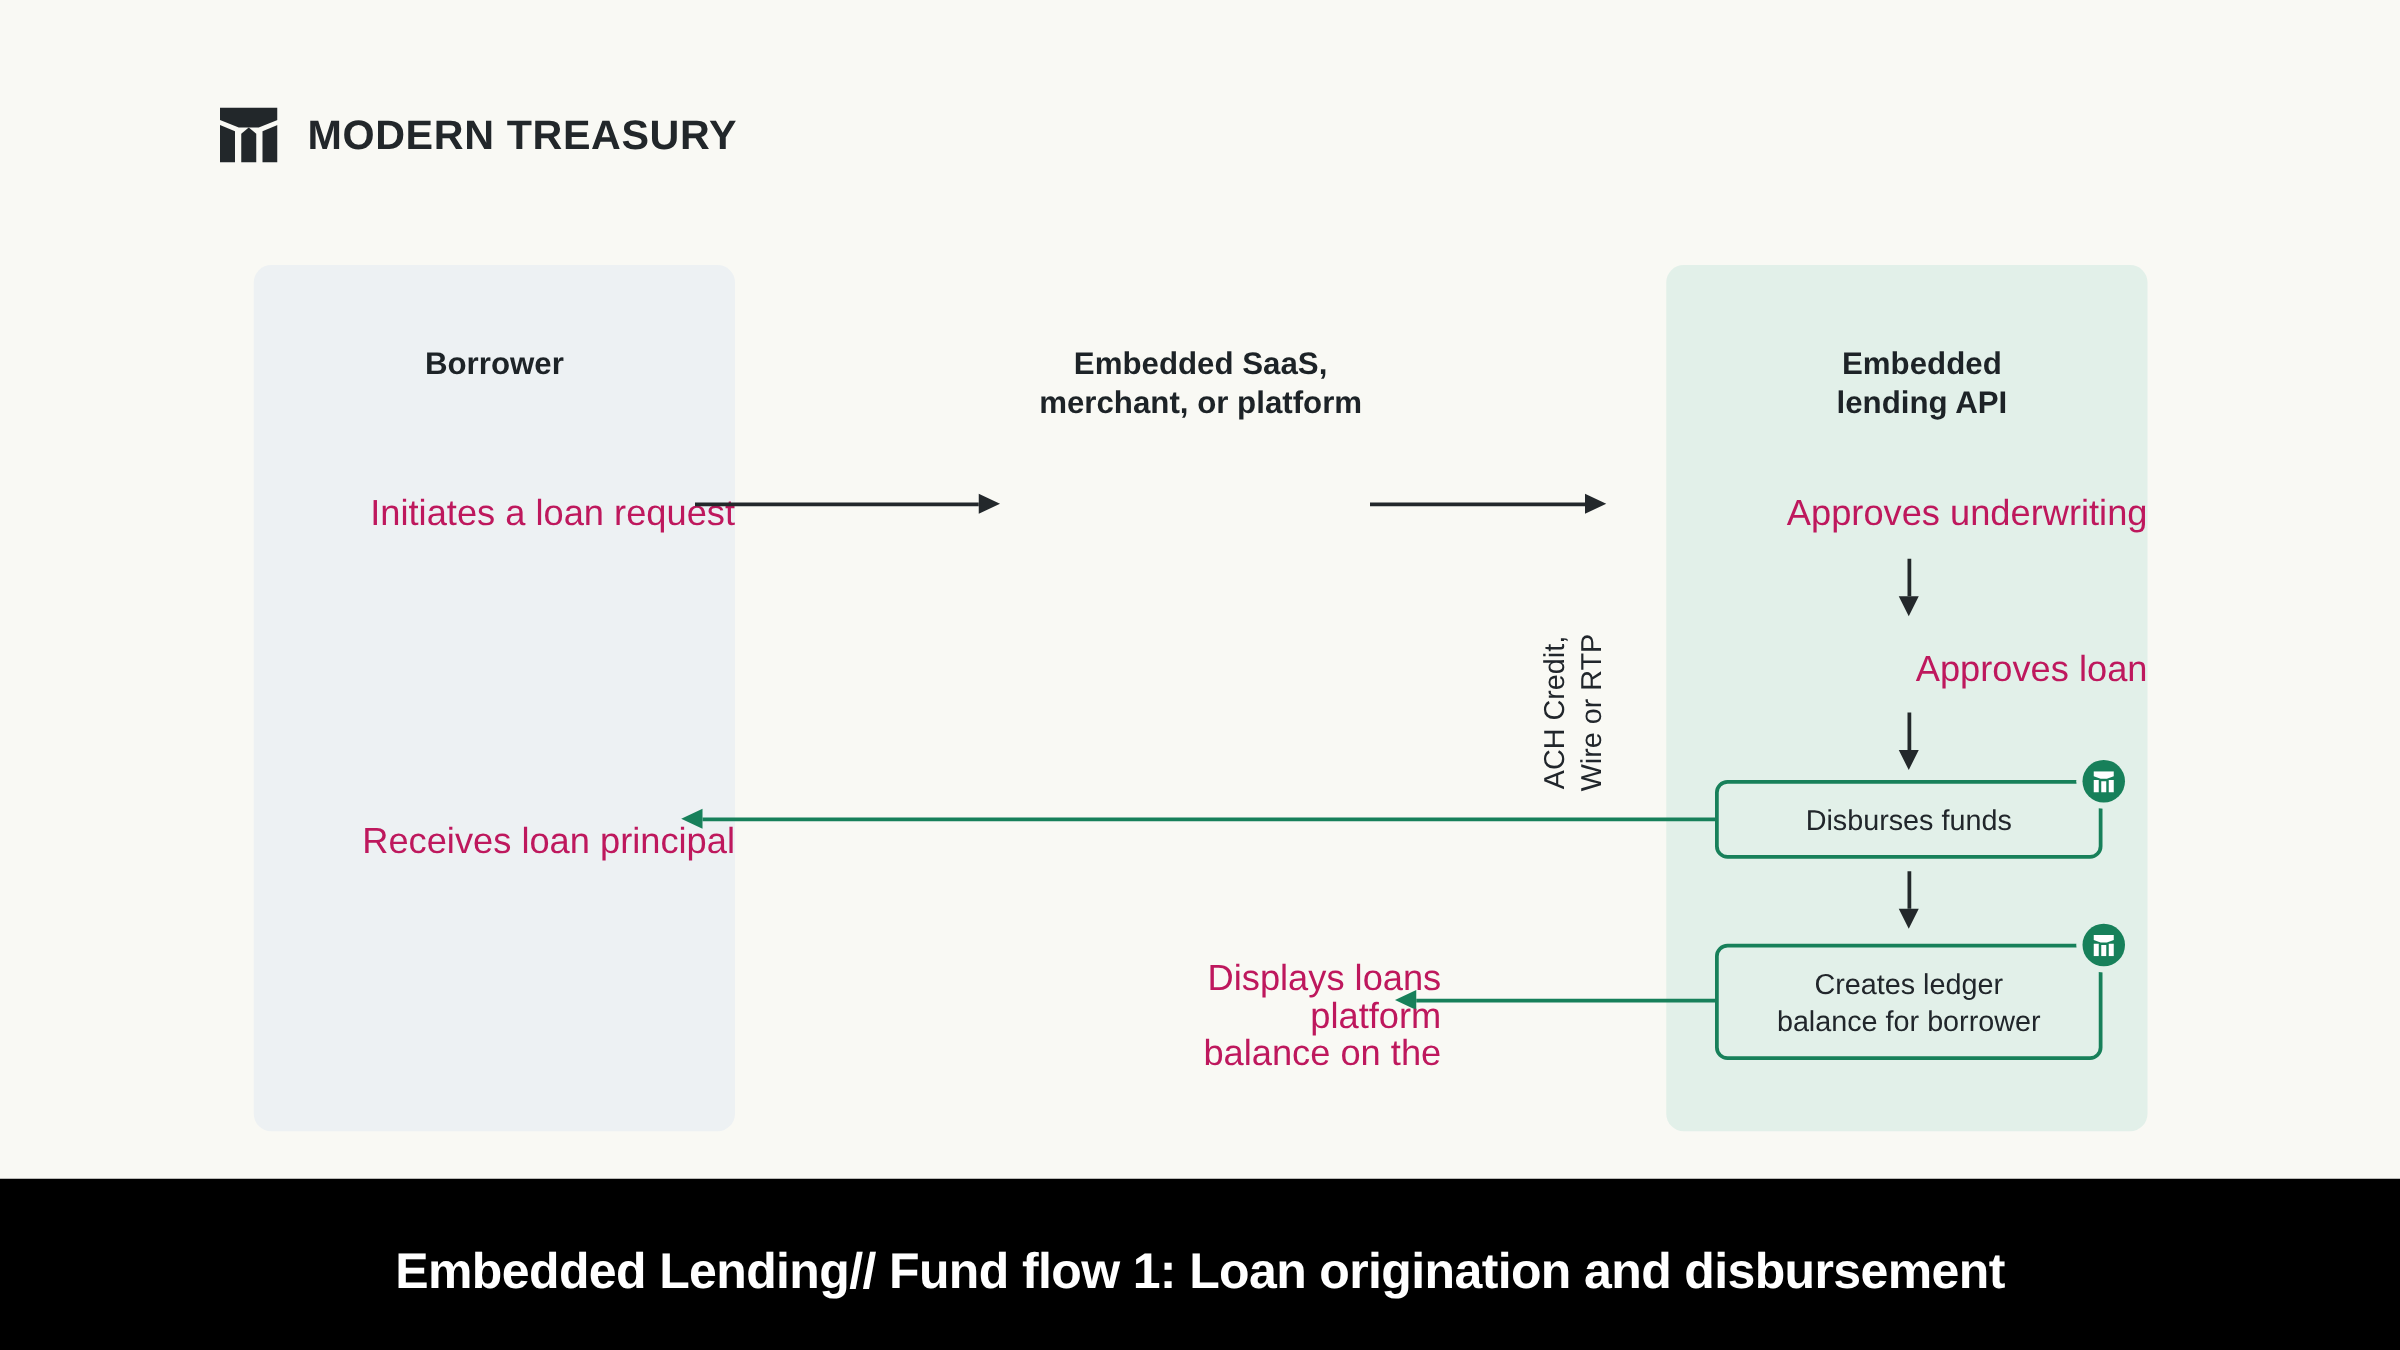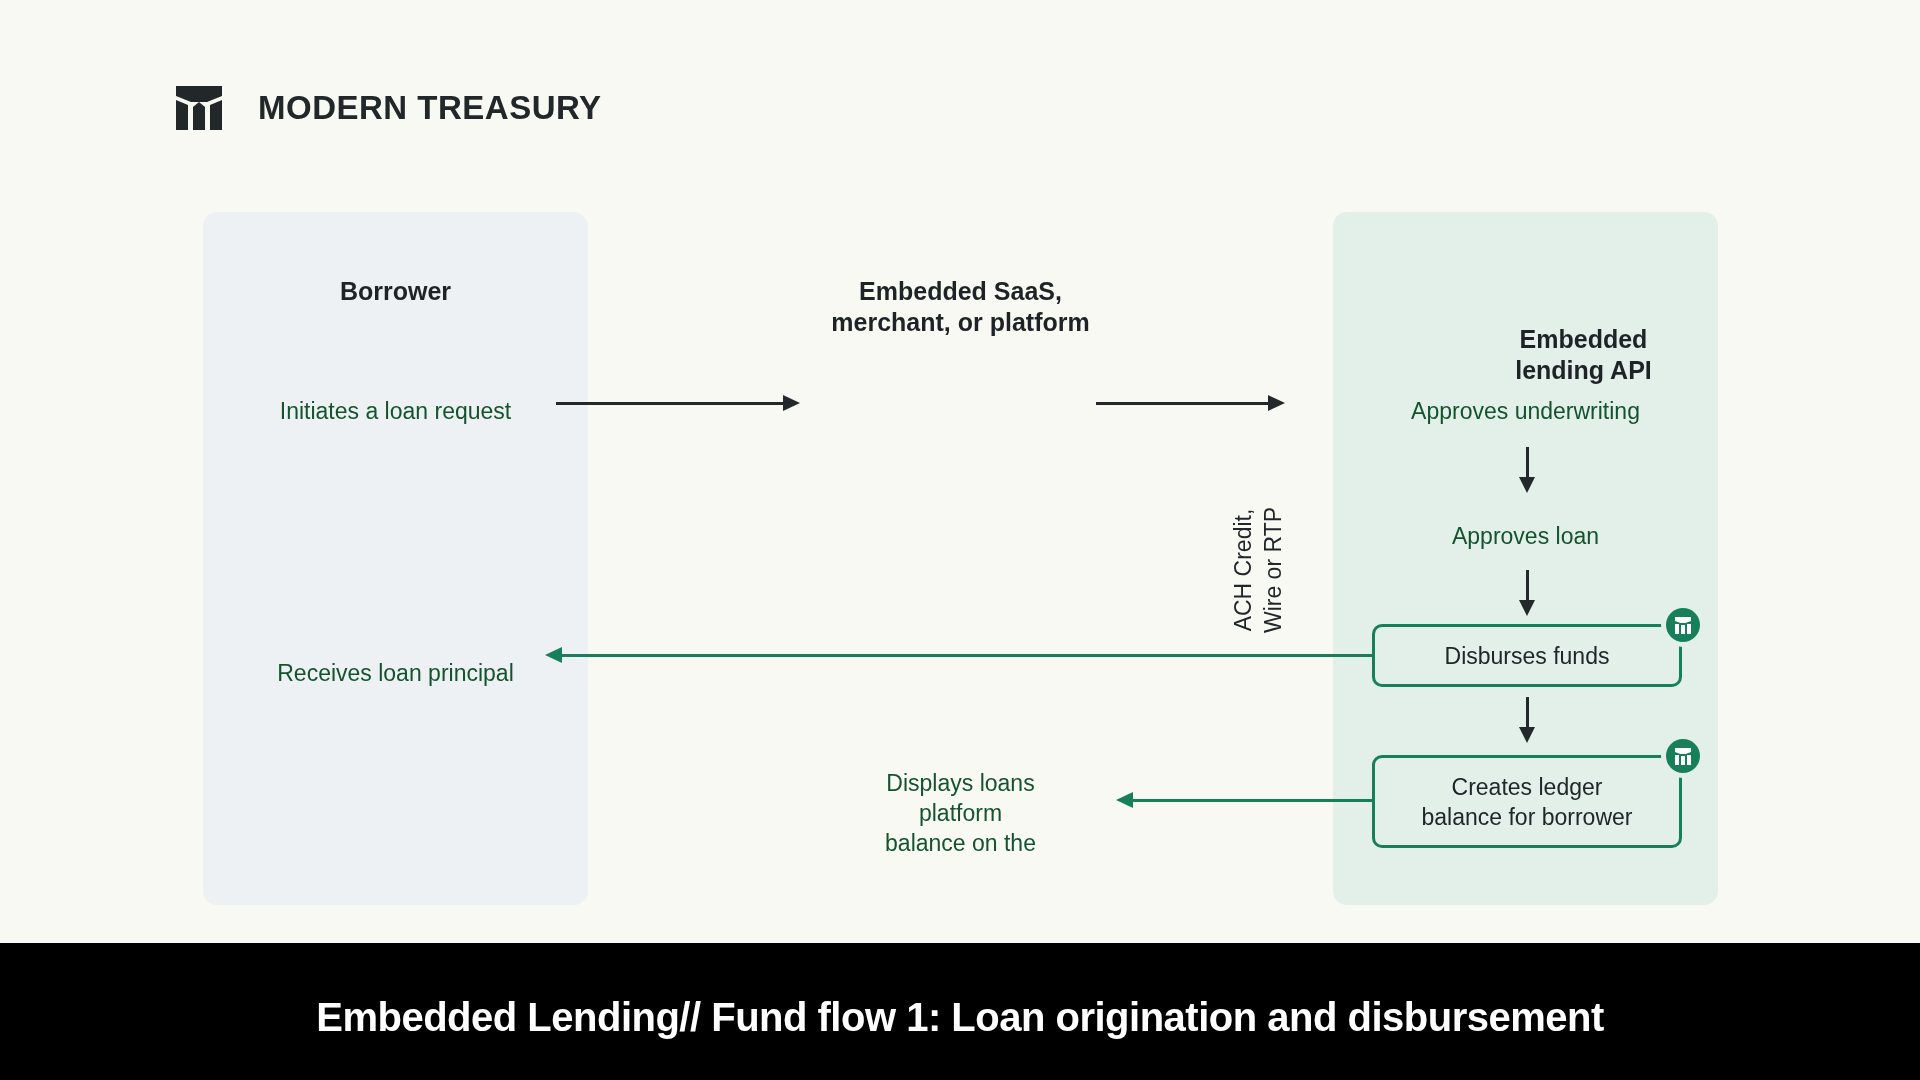--- a/index.html
+++ b/index.html
@@ -1,33 +1,33 @@
 <!DOCTYPE html>
 <html><head>
 <meta charset="utf-8">
 <style>
   * { margin:0; padding:0; box-sizing:border-box; }
   html,body { width:1920px; height:1080px; overflow:hidden; }
   body { font-family:"Liberation Sans", sans-serif; background:#f9f9f4; position:relative; }
   .canvas { position:absolute; left:0; top:0; width:1920px; height:1080px; background:#f9f9f4; }
 
   
-  .brand { position:absolute; left:176px; top:86px; display:flex; align-items:center; gap:36px; }
+  .brand { position:absolute; left:176px; top:86px; display:flex; align-items:center; gap:24px; }
   .brand svg { display:block; }
   .wordmark { font-size:33px; font-weight:bold; letter-spacing:0.5px; color:#22272a; white-space:nowrap; }
 
   
   .column { position:absolute; top:212px; width:385px; height:693px; border-radius:14px; }
   .col-borrower { left:203px; background:#edf1f3; }
   .col-api { left:1333px; background:#e2f0e9; }
 
   .col-header { position:absolute; width:385px; text-align:center; font-size:25px; font-weight:bold;
                 color:#1d2327; line-height:31px; }
 
-  .label { position:absolute; width:385px; text-align:center; font-size:23px; color:#14532d; line-height:30px; }
+  .label { position:absolute; width:385px; text-align:right; font-size:29px; color:#be185d; line-height:30px; }
 
   
   .hline { position:absolute; height:3px; background:#23282b; }
   .vline { position:absolute; width:3px; background:#23282b; }
   .hline.green, .vline.green { background:#17805a; }
   .ah { position:absolute; width:0; height:0; }
   .ah-right { border-top:8px solid transparent; border-bottom:8px solid transparent; border-left:17px solid #23282b; }
   .ah-left  { border-top:8px solid transparent; border-bottom:8px solid transparent; border-right:17px solid #17805a; }
   .ah-down  { border-left:8px solid transparent; border-right:8px solid transparent; border-top:16px solid #23282b; }
 
@@ -73,21 +73,21 @@
   <div class="column col-borrower"></div>
   <div class="column col-api"></div>
 
   <div class="col-header" style="left:203px; top:276px;">Borrower</div>
 
   <div class="col-header" style="left:768px; top:276px;">
     <span class="line">Embedded SaaS,</span>
     <span class="line">merchant, or platform</span>
   </div>
 
-  <div class="col-header" style="left:1391px; top:276px;margin-top:48px;">
+  <div class="col-header" style="left:1345px; top:276px;">
     <span class="line">Embedded</span>
     <span class="line">lending API</span>
   </div>
 
   <div class="label" style="left:203px; top:396px;">Initiates a loan request</div>
 
   <div class="hline" style="left:556px; top:402px; width:227px;"></div>
   <div class="ah ah-right" style="left:783px; top:395px;"></div>
 
 

